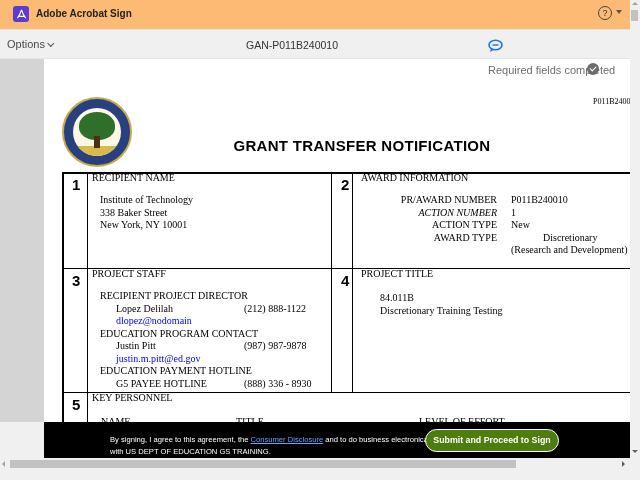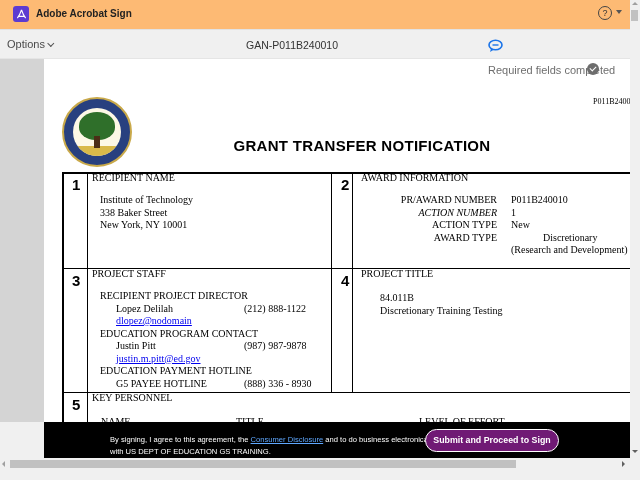--- a/index.html
+++ b/index.html
@@ -32,27 +32,27 @@
 
     .serif { font-family: "Liberation Serif", "DejaVu Serif", serif; }
     .dept-title { position: absolute; left: 175px; top: 39px; width: 286px; text-align: center; font-family: "Liberation Sans", sans-serif; font-weight: bold; font-size: 13.5px; line-height: 16px; color: #000; }
     .notice-title { position: absolute; left: 160px; top: 78px; width: 316px; text-align: center; font-family: "Liberation Sans", sans-serif; font-weight: bold; font-size: 15px; letter-spacing: 0.3px; color: #000; }
     .award-corner { position: absolute; left: 549px; top: 38px; font-size: 8px; color: #000; white-space: nowrap; }
 
     .tbl-line { position: absolute; background: #000; }
     .sec-num { position: absolute; font-family: "Liberation Sans", sans-serif; font-weight: bold; font-size: 15px; color: #000; }
     .sec-head { position: absolute; font-size: 10px; color: #000; white-space: nowrap; }
     .txt { position: absolute; font-size: 10px; color: #000; white-space: nowrap; line-height: 12.5px; }
-    .link { color: #0000ee; text-decoration: underline; }
+    .link { color: #0000ee; }
     .right { text-align: right; margin-left: 10px; }
 
     .consent-bar { position: absolute; left: 44px; top: 422px; width: 586px; height: 36px; background: #000; }
     .consent-text { position: absolute; left: 66px; top: 12px; width: 330px; font-size: 7.6px; line-height: 12px; color: #fff; font-family: "Liberation Sans", sans-serif; }
     .consent-link { color: #5fa8ff; text-decoration: underline; }
-    .submit-btn { position: absolute; left: 381px; top: 7px; width: 134px; height: 23px; background: #701a75; border: 1.5px solid #fff; border-radius: 12px; color: #fff; font-size: 8.8px; font-weight: bold; font-family: "Liberation Sans", sans-serif; text-align: center; line-height: 20px; }
+    .submit-btn { position: absolute; left: 381px; top: 7px; width: 134px; height: 23px; background: #4d7c0f; border: 1.5px solid #fff; border-radius: 12px; color: #fff; font-size: 8.8px; font-weight: bold; font-family: "Liberation Sans", sans-serif; text-align: center; line-height: 20px; }
 
     .vscroll { position: absolute; left: 630px; top: 0; width: 10px; height: 458px; background: #f0f0f0; }
     .vscroll-up { position: absolute; left: 2px; top: 2px; width: 0; height: 0; border-left: 3px solid transparent; border-right: 3px solid transparent; border-bottom: 3px solid #a0a0a0; }
     .vscroll-thumb { position: absolute; left: 1px; top: 10px; width: 7px; height: 11px; background: #c1c1c1; }
     .vscroll-down { position: absolute; left: 2px; top: 450px; width: 0; height: 0; border-left: 3px solid transparent; border-right: 3px solid transparent; border-top: 3px solid #606060; }
     .hscroll { position: absolute; left: 0; top: 458px; width: 630px; height: 12px; background: #f0f0f0; }
     .hscroll-thumb { position: absolute; left: 10px; top: 2px; width: 163px; height: 8px; background: #c1c1c1; }
     .hscroll-left { position: absolute; left: 2px; top: 3px; width: 0; height: 0; border-top: 3px solid transparent; border-bottom: 3px solid transparent; border-right: 3px solid #a0a0a0; }
     .hscroll-right { position: absolute; left: 226px; top: 3px; width: 0; height: 0; border-top: 3px solid transparent; border-bottom: 3px solid transparent; border-left: 3px solid #606060; }
     .bottom-strip { position: absolute; left: 0; top: 470px; width: 640px; height: 10px; background: #f0f0f0; }

